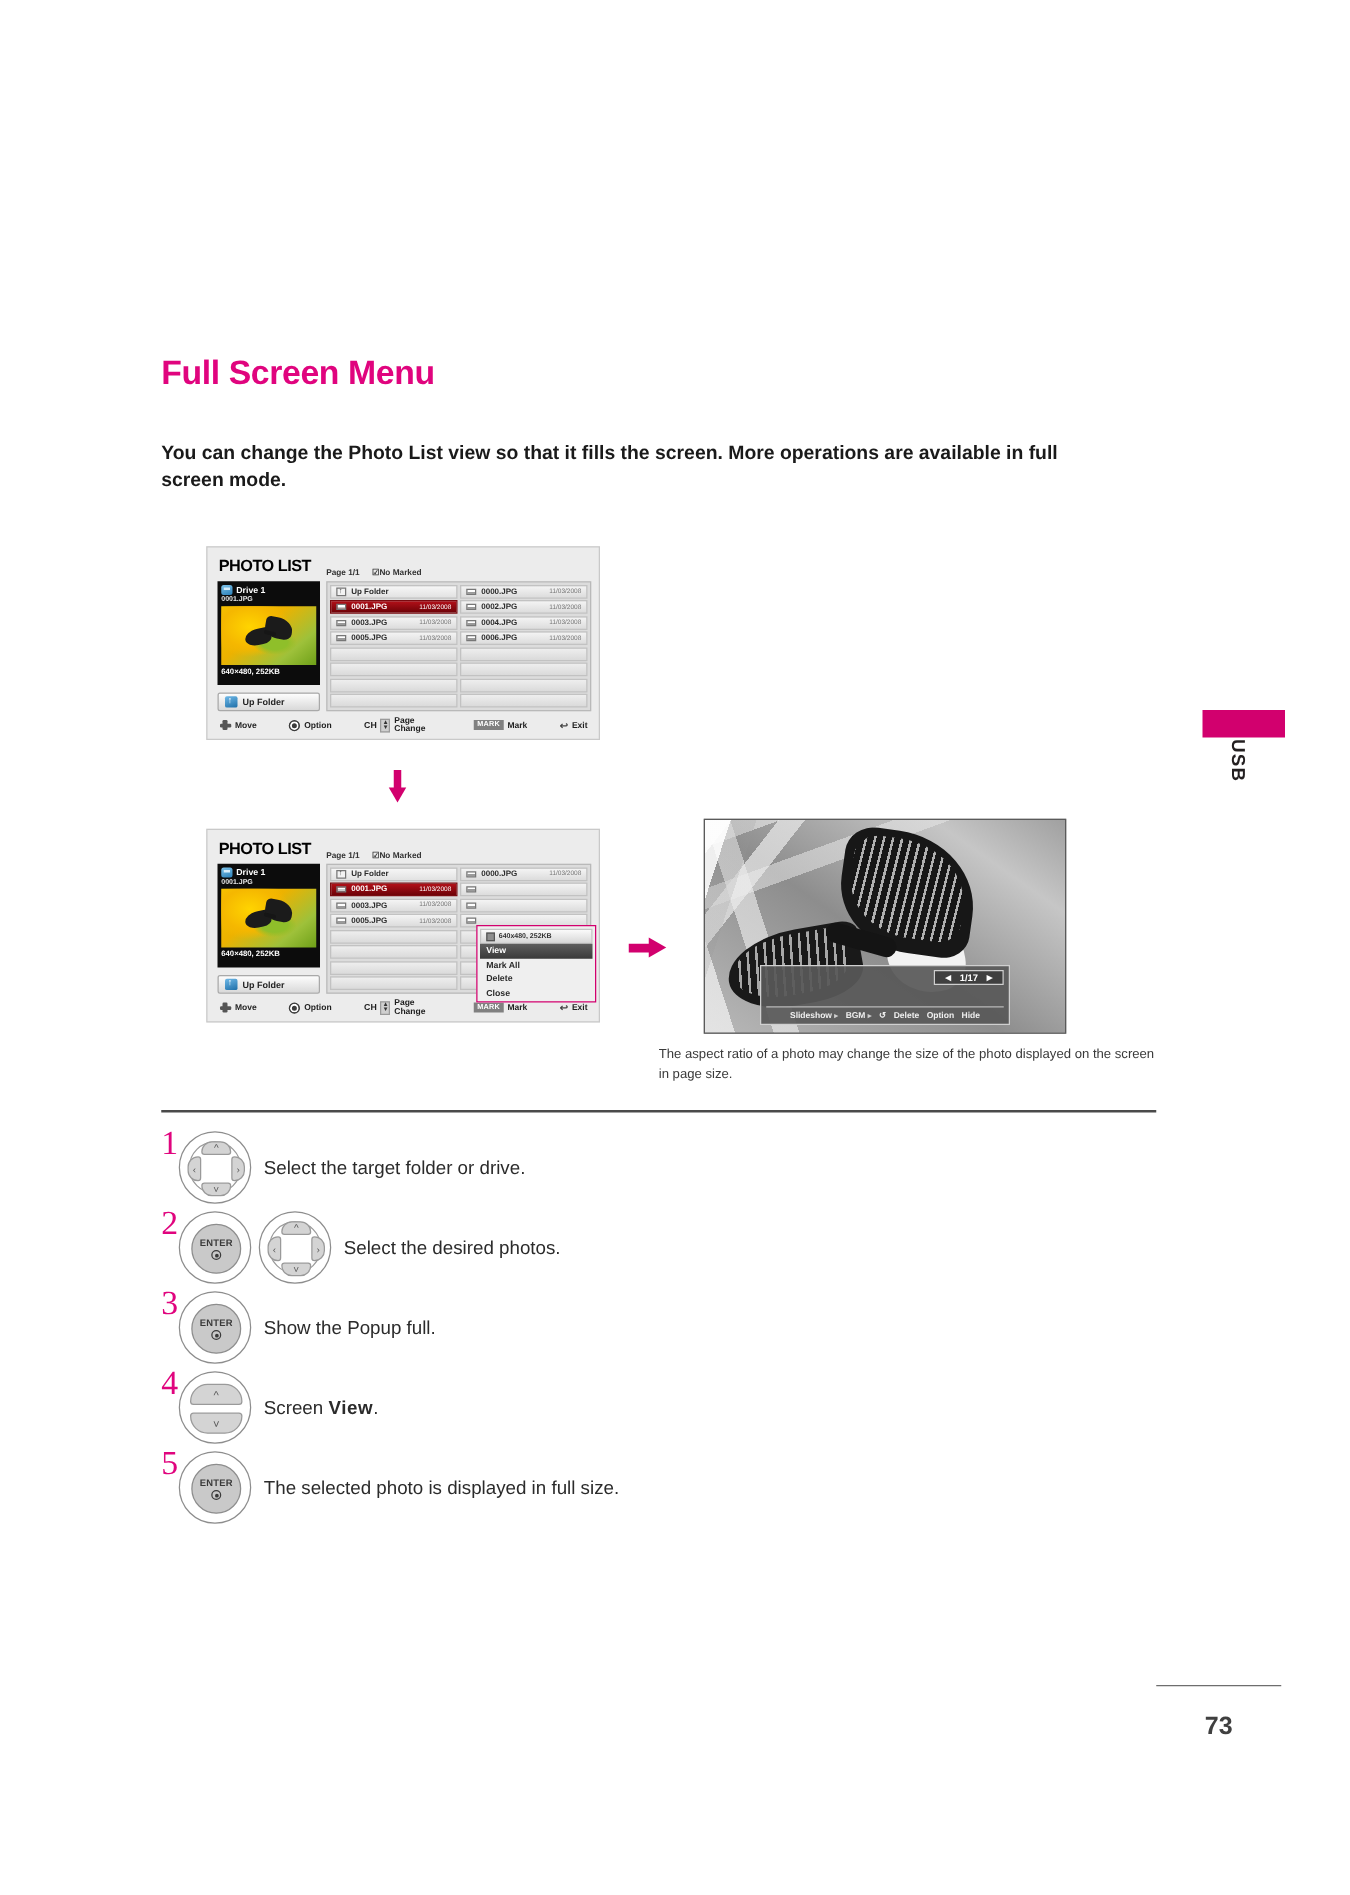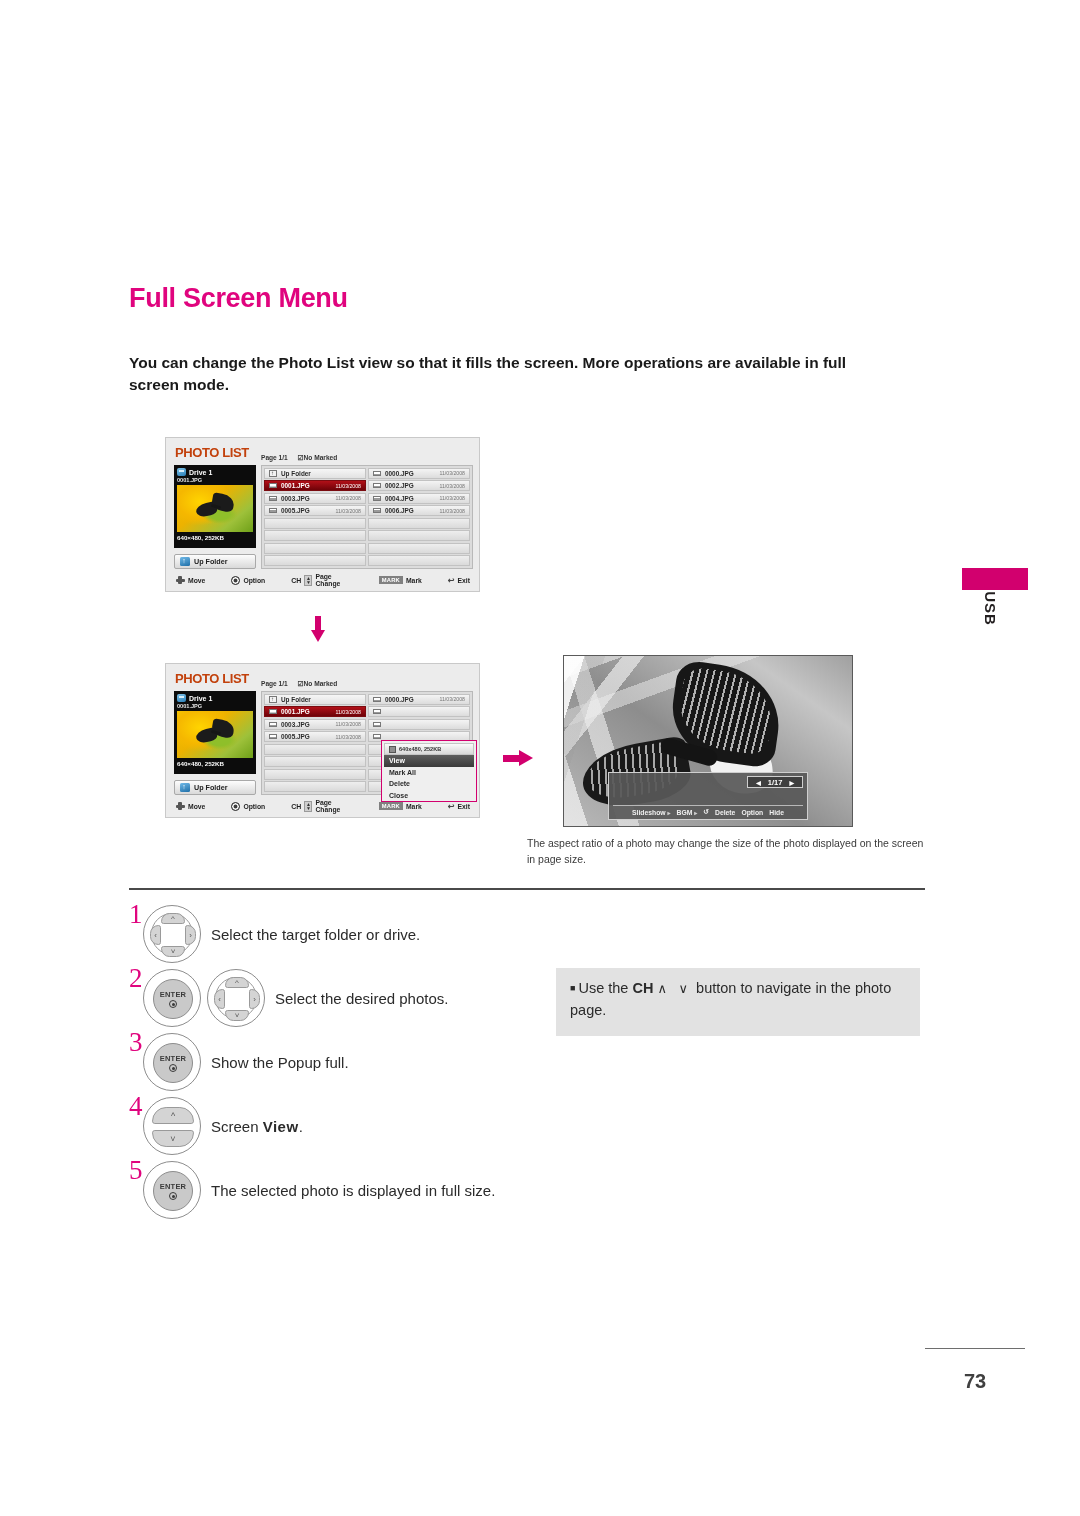--- a/index.html
+++ b/index.html
@@ -45,21 +45,21 @@
     position:absolute;
     width:315px; height:155px;
     background:#ececec;
     border:1px solid #c9c9c9;
     font-size:6.2px;
     overflow:hidden;
   }
   .tv-title {
     position:absolute; left:9px; top:7px;
     font-size:13px; font-weight:bold; letter-spacing:-0.4px;
-    color:#c2410c;
+    color:#000000;
   }
   .tv-pageinfo {
     position:absolute; left:95px; top:16px;
     font-size:6.6px; font-weight:bold; color:#333;
     white-space:nowrap;
   }
   .tv-pageinfo .chk { margin-left:8px; }
 
   
   .drive-panel {
@@ -760,20 +760,17 @@
               <span class="t">ENTER</span>
               <span class="d"></span>
             </div>
         </div>
       </div>
       <div class="step-text">The selected photo is displayed in full size.</div>
     </div>
 
   </div>
 
-  <div class="note">
-    <span class="bul">■</span><span>Use the </span><b>CH</b>&nbsp;<span class="chev">∧ ∨</span><span> button to navigate in the photo page.</span>
-  </div>
 
   <div class="footer-rule"></div>
   <div class="footer-page">73</div>
 
 </div>
 
 </body></html>

